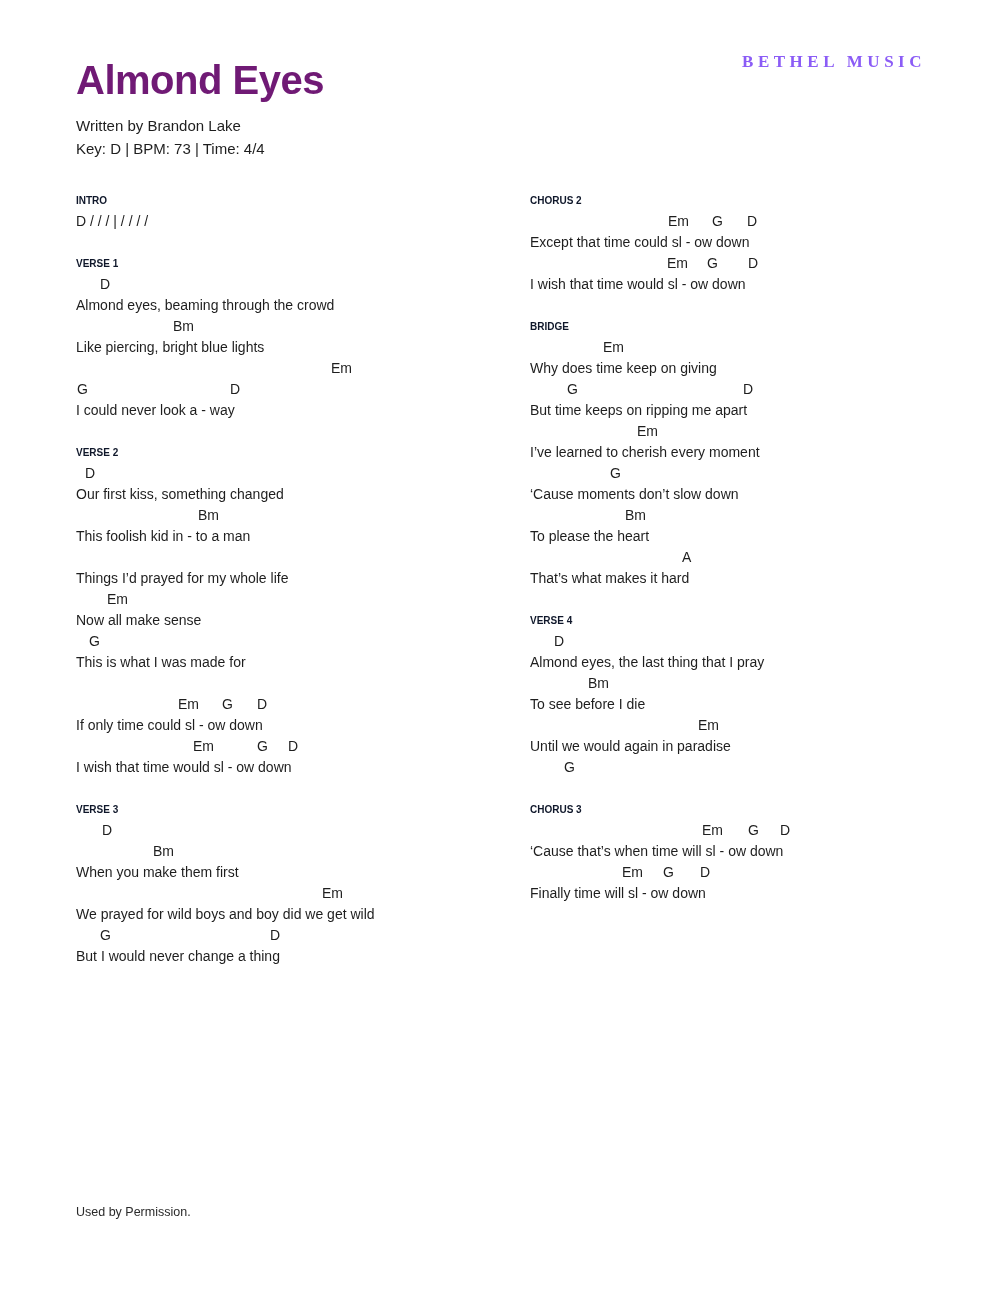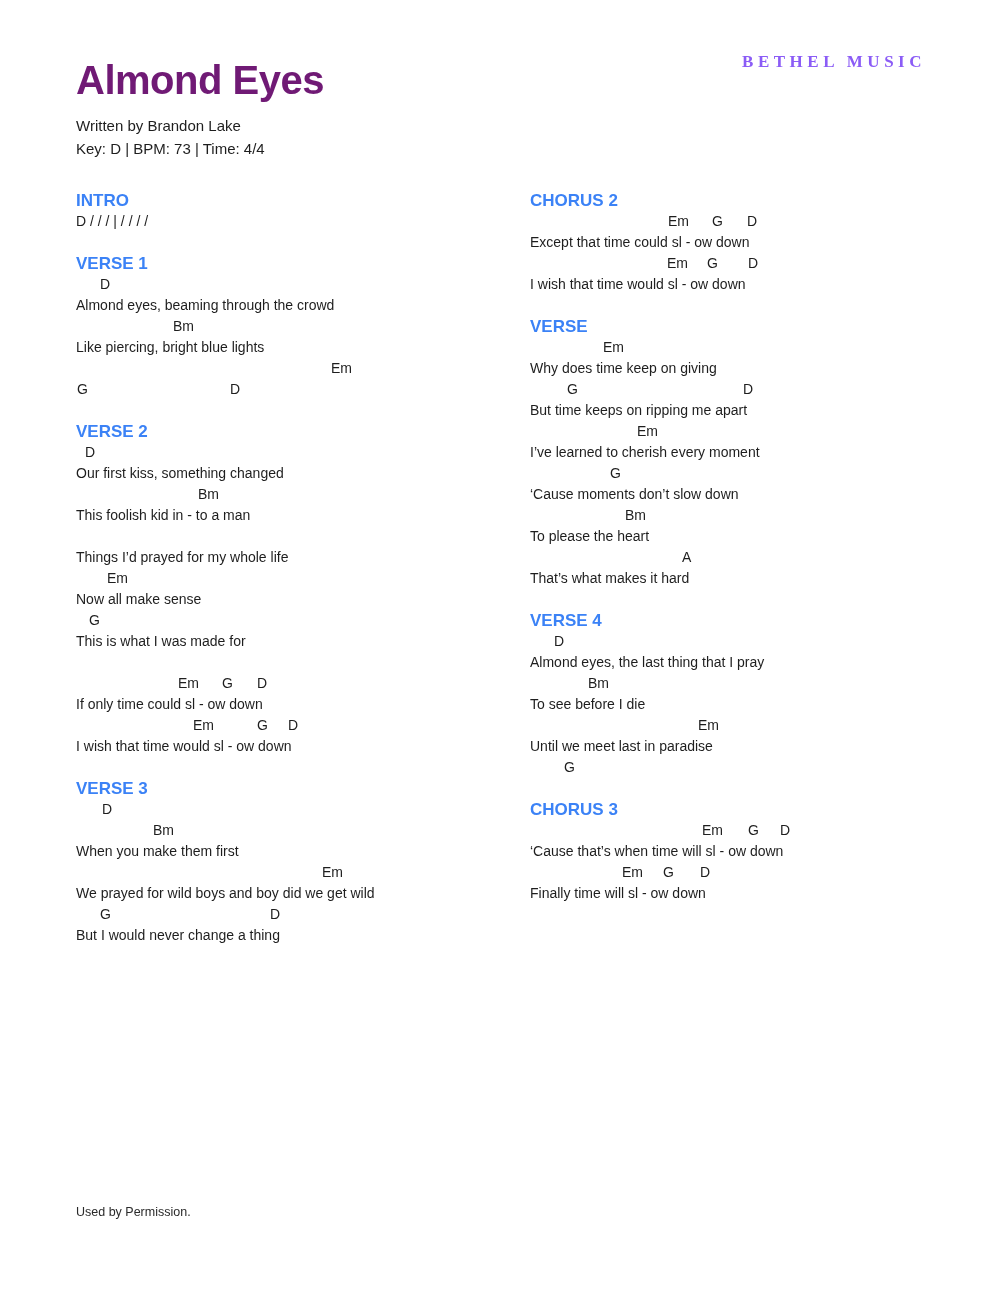--- a/index.html
+++ b/index.html
@@ -30,21 +30,21 @@
 
   
   .content { position: absolute; left: 76px; top: 190px; }
   .column { position: absolute; top: 0; }
   .column.left  { left: 0;     width: 445px; }
   .column.right { left: 454px; width: 460px; }
 
   .section { margin-bottom: 21px; }
   .heading {
     height: 21px; line-height: 21px;
-    font-size: 17px; font-weight: 700; color: #3b82f6;
+    font-size: 10px; font-weight: 700; color: #0f172a;
     white-space: pre;
   }
   .line { height: 21px; line-height: 21px; font-size: 14px; white-space: pre; }
   .line.chords { position: relative; }
   .chord { position: absolute; top: 0; text-align: center; }
 
   
   .footer {
     position: absolute; left: 76px; top: 1204px; width: 880px;
     font-size: 12.5px; line-height: 17px; color: #2a2a2a;
@@ -72,20 +72,21 @@
           <div class="line lyric">D / / / | / / / /</div>
         </div>
         <div class="section">
           <div class="heading">VERSE 1</div>
           <div class="line chords"><span class="chord" style="left: 24px;">D</span></div>
           <div class="line lyric">Almond eyes, beaming through the crowd</div>
           <div class="line chords"><span class="chord" style="left: 97px;">Bm</span></div>
           <div class="line lyric">Like piercing, bright blue lights</div>
           <div class="line chords"><span class="chord" style="left: 255px;">Em</span></div>
           <div class="line chords"><span class="chord" style="left: 1px;">G</span><span class="chord" style="left: 154px;">D</span></div>
+          <div class="line lyric">I could never look a - way</div>
         </div>
         <div class="section">
           <div class="heading">VERSE 2</div>
           <div class="line chords"><span class="chord" style="left: 9px;">D</span></div>
           <div class="line lyric">Our first kiss, something changed</div>
           <div class="line chords"><span class="chord" style="left: 122px;">Bm</span></div>
           <div class="line lyric">This foolish kid in - to a man</div>
           <div class="line blank"></div>
           <div class="line lyric">Things I’d prayed for my whole life</div>
           <div class="line chords"><span class="chord" style="left: 31px;">Em</span></div>
@@ -112,42 +113,42 @@
       </div>
     <div class="column right">
         <div class="section">
           <div class="heading">CHORUS 2</div>
           <div class="line chords"><span class="chord" style="left: 138px;">Em</span><span class="chord" style="left: 182px;">G</span><span class="chord" style="left: 217px;">D</span></div>
           <div class="line lyric">Except that time could sl - ow down</div>
           <div class="line chords"><span class="chord" style="left: 137px;">Em</span><span class="chord" style="left: 177px;">G</span><span class="chord" style="left: 218px;">D</span></div>
           <div class="line lyric">I wish that time would sl - ow down</div>
         </div>
         <div class="section">
-          <div class="heading">VERSE</div>
+          <div class="heading">BRIDGE</div>
           <div class="line chords"><span class="chord" style="left: 73px;">Em</span></div>
           <div class="line lyric">Why does time keep on giving</div>
           <div class="line chords"><span class="chord" style="left: 37px;">G</span><span class="chord" style="left: 213px;">D</span></div>
           <div class="line lyric">But time keeps on ripping me apart</div>
           <div class="line chords"><span class="chord" style="left: 107px;">Em</span></div>
           <div class="line lyric">I’ve learned to cherish every moment</div>
           <div class="line chords"><span class="chord" style="left: 80px;">G</span></div>
           <div class="line lyric">‘Cause moments don’t slow down</div>
           <div class="line chords"><span class="chord" style="left: 95px;">Bm</span></div>
           <div class="line lyric">To please the heart</div>
           <div class="line chords"><span class="chord" style="left: 152px;">A</span></div>
           <div class="line lyric">That’s what makes it hard</div>
         </div>
         <div class="section">
           <div class="heading">VERSE 4</div>
           <div class="line chords"><span class="chord" style="left: 24px;">D</span></div>
           <div class="line lyric">Almond eyes, the last thing that I pray</div>
           <div class="line chords"><span class="chord" style="left: 58px;">Bm</span></div>
           <div class="line lyric">To see before I die</div>
           <div class="line chords"><span class="chord" style="left: 168px;">Em</span></div>
-          <div class="line lyric">Until we meet last in paradise</div>
+          <div class="line lyric">Until we would again in paradise</div>
           <div class="line chords"><span class="chord" style="left: 34px;">G</span></div>
         </div>
         <div class="section">
           <div class="heading">CHORUS 3</div>
           <div class="line chords"><span class="chord" style="left: 172px;">Em</span><span class="chord" style="left: 218px;">G</span><span class="chord" style="left: 250px;">D</span></div>
           <div class="line lyric">‘Cause that’s when time will sl - ow down</div>
           <div class="line chords"><span class="chord" style="left: 92px;">Em</span><span class="chord" style="left: 133px;">G</span><span class="chord" style="left: 170px;">D</span></div>
           <div class="line lyric">Finally time will sl - ow down</div>
         </div>
       </div>

